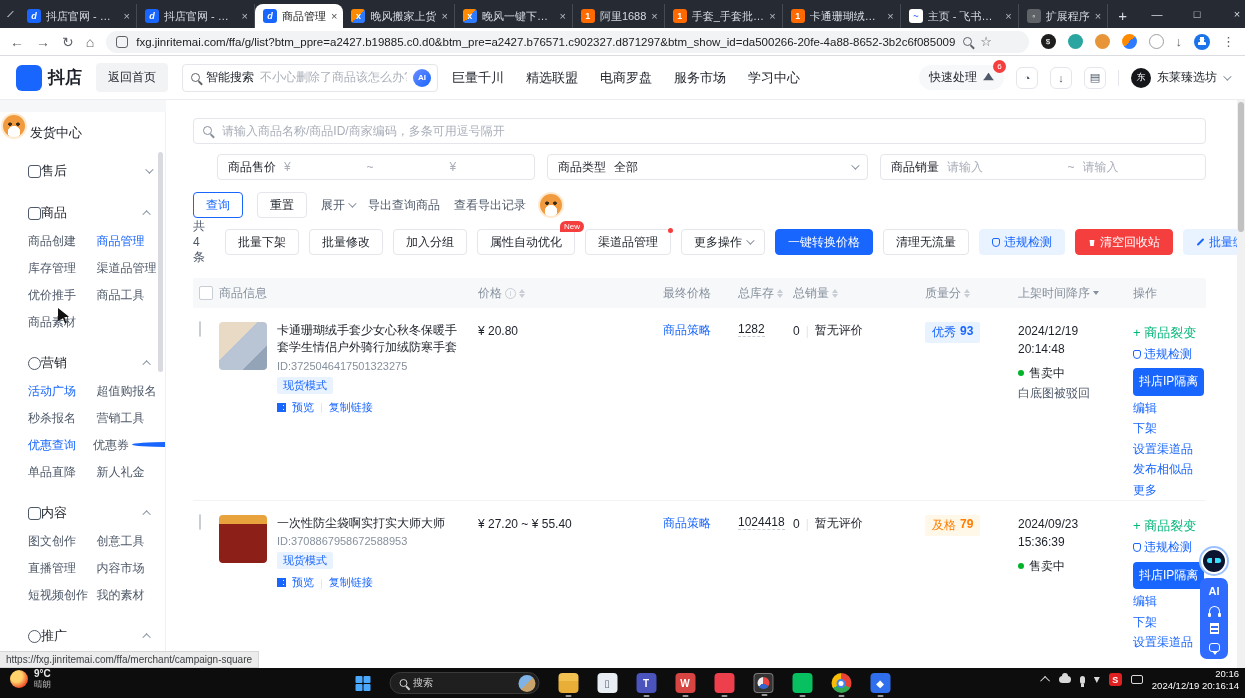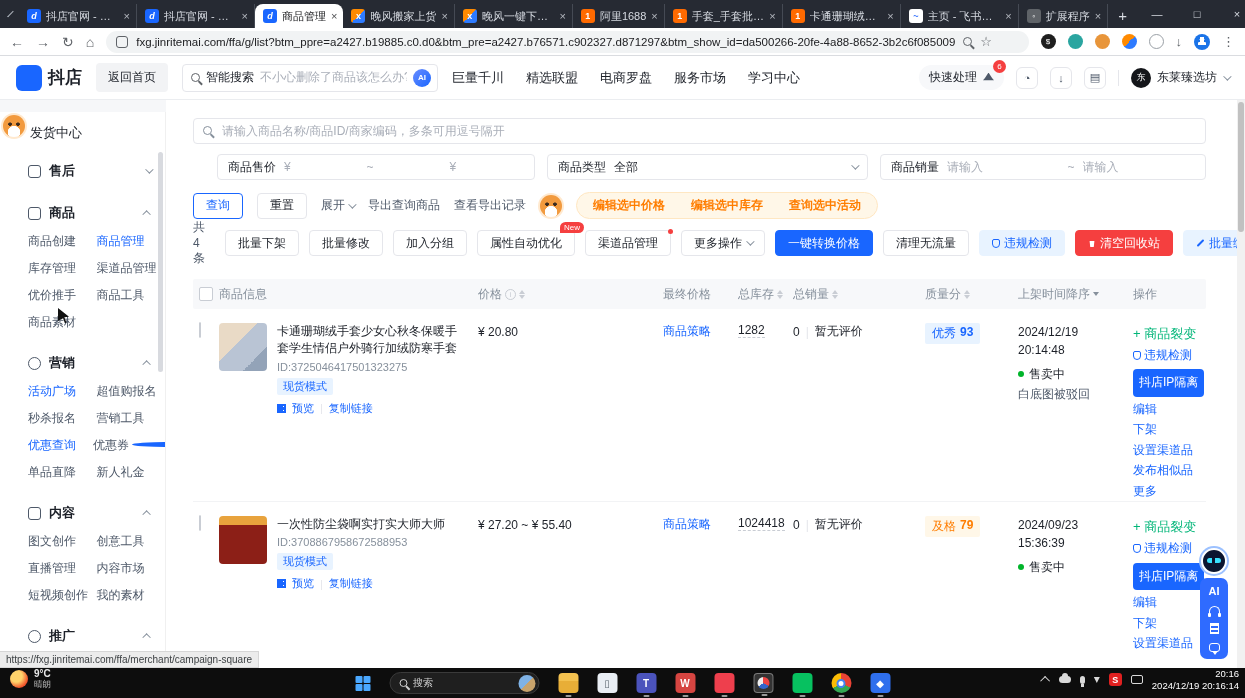--- a/index.html
+++ b/index.html
@@ -60,21 +60,21 @@
 .shop-av{width:20px;height:20px;border-radius:50%;background:#14161a;color:#fff;font-size:9px;display:flex;align-items:center;justify-content:center;}
 .chv{display:inline-block;width:6px;height:6px;border-right:1.3px solid #86909c;border-bottom:1.3px solid #86909c;}
 .chv.down{transform:rotate(45deg) translateY(-2px);}
 .chv.up{transform:rotate(-135deg) translateY(-2px);}
 
 
 .topband{position:absolute;left:0;top:100px;right:8px;height:12px;background:#f6f7f9;}
 .sidebar{position:absolute;left:0;top:112px;width:166px;bottom:30px;background:#fff;border-right:1px solid #f0f0f0;overflow:hidden;padding-top:4px;}
 .sb-top{padding:8px 0 4px 30px;font-size:13px;color:#1d2129;cursor:pointer;}
 .grp{padding:10px 0 2px 0;}
-.grp-h{display:flex;align-items:center;gap:8px;padding:6px 14px 6px 28px;font-size:13px;cursor:pointer;font-weight:bold;}
+.grp-h{display:flex;align-items:center;padding:6px 14px 6px 28px;font-size:13px;cursor:pointer;}
 .sic{width:13px;height:13px;border:1.3px solid #4e5969;border-radius:3px;flex:0 0 auto;}
 .sic.round{border-radius:50%;}
 .grp-h .chv{margin-left:auto;}
 .srow{display:flex;padding:5px 0 5px 28px;font-size:12px;color:#4e5969;}
 .srow span{width:72px;cursor:pointer;white-space:nowrap;}
 .srow span.blue,.srow span.active{color:#1966ff;}
 .bluedot{display:inline-block;width:5px;height:5px;border-radius:50%;background:#1966ff;margin-left:3px;vertical-align:2px;}
 .sb-scroll{position:absolute;right:2px;top:40px;width:5px;height:220px;background:#d8dadf;border-radius:3px;}
 .shiba{width:22px;height:22px;border-radius:50%;background:radial-gradient(circle at 32% 42%,#3b2b1f 1.6px,transparent 2px),radial-gradient(circle at 68% 42%,#3b2b1f 1.6px,transparent 2px),radial-gradient(circle at 50% 78%,#fff 6px,transparent 6.5px),#f29a3e;box-shadow:0 0 0 2px #ffe9cf;}
 .shiba.float{position:absolute;left:3px;top:115px;z-index:5;}
@@ -468,25 +468,20 @@
       <div class="f-btns">
         <span class="btn bl-line">查询</span>
         <span class="btn">重置</span>
         <span class="lnk">
             <span>展开</span>
             <span class="chv down"></span>
           </span>
         <span class="lnk">导出查询商品</span>
         <span class="lnk">查看导出记录</span>
         <span class="shiba"></span>
-        <div class="orangepill">
-          <span>编辑选中价格</span>
-          <span>编辑选中库存</span>
-          <span>查询选中活动</span>
-        </div>
       </div>
 
       <div class="t-bar">
         <span class="cnt">共4条</span>
         <span class="vdiv"></span>
         <span class="btn">批量下架</span>
         <span class="btn">批量修改</span>
         <span class="btn">加入分组</span>
         <span class="btn rel">
             <span>属性自动优化</span>

